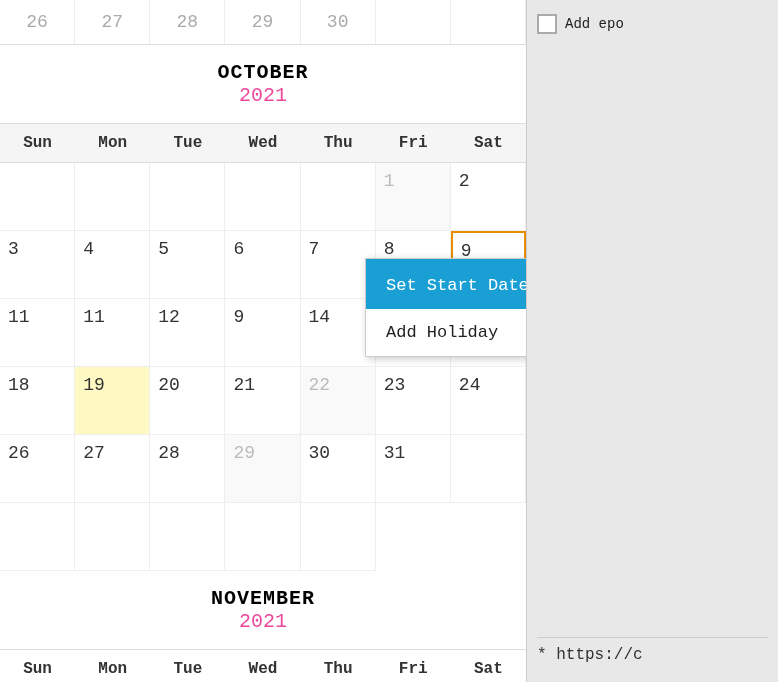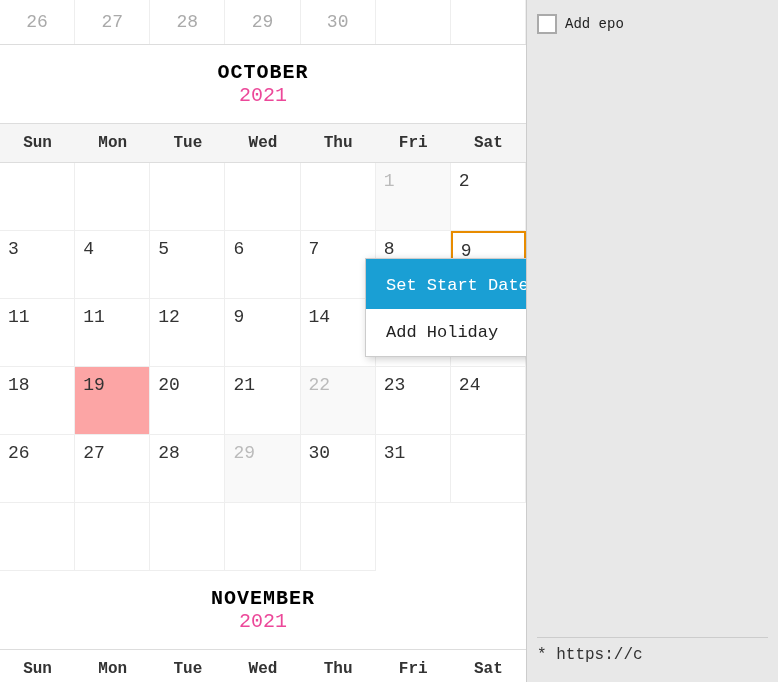--- a/index.html
+++ b/index.html
@@ -91,21 +91,21 @@
     }
     .cal-cell.empty {
       background: #fff;
       cursor: default;
     }
     .cal-cell.grayed {
       color: #bbb;
       background: #f9f9f9;
     }
     .cal-cell.highlighted {
-      background: #fca5a5;
+      background: #fef9c3;
     }
     .cal-cell.selected-orange {
       border: 2px solid #e88c00;
     }
 
     
     .context-menu {
       position: absolute;
       top: 258px;
       left: 365px;

